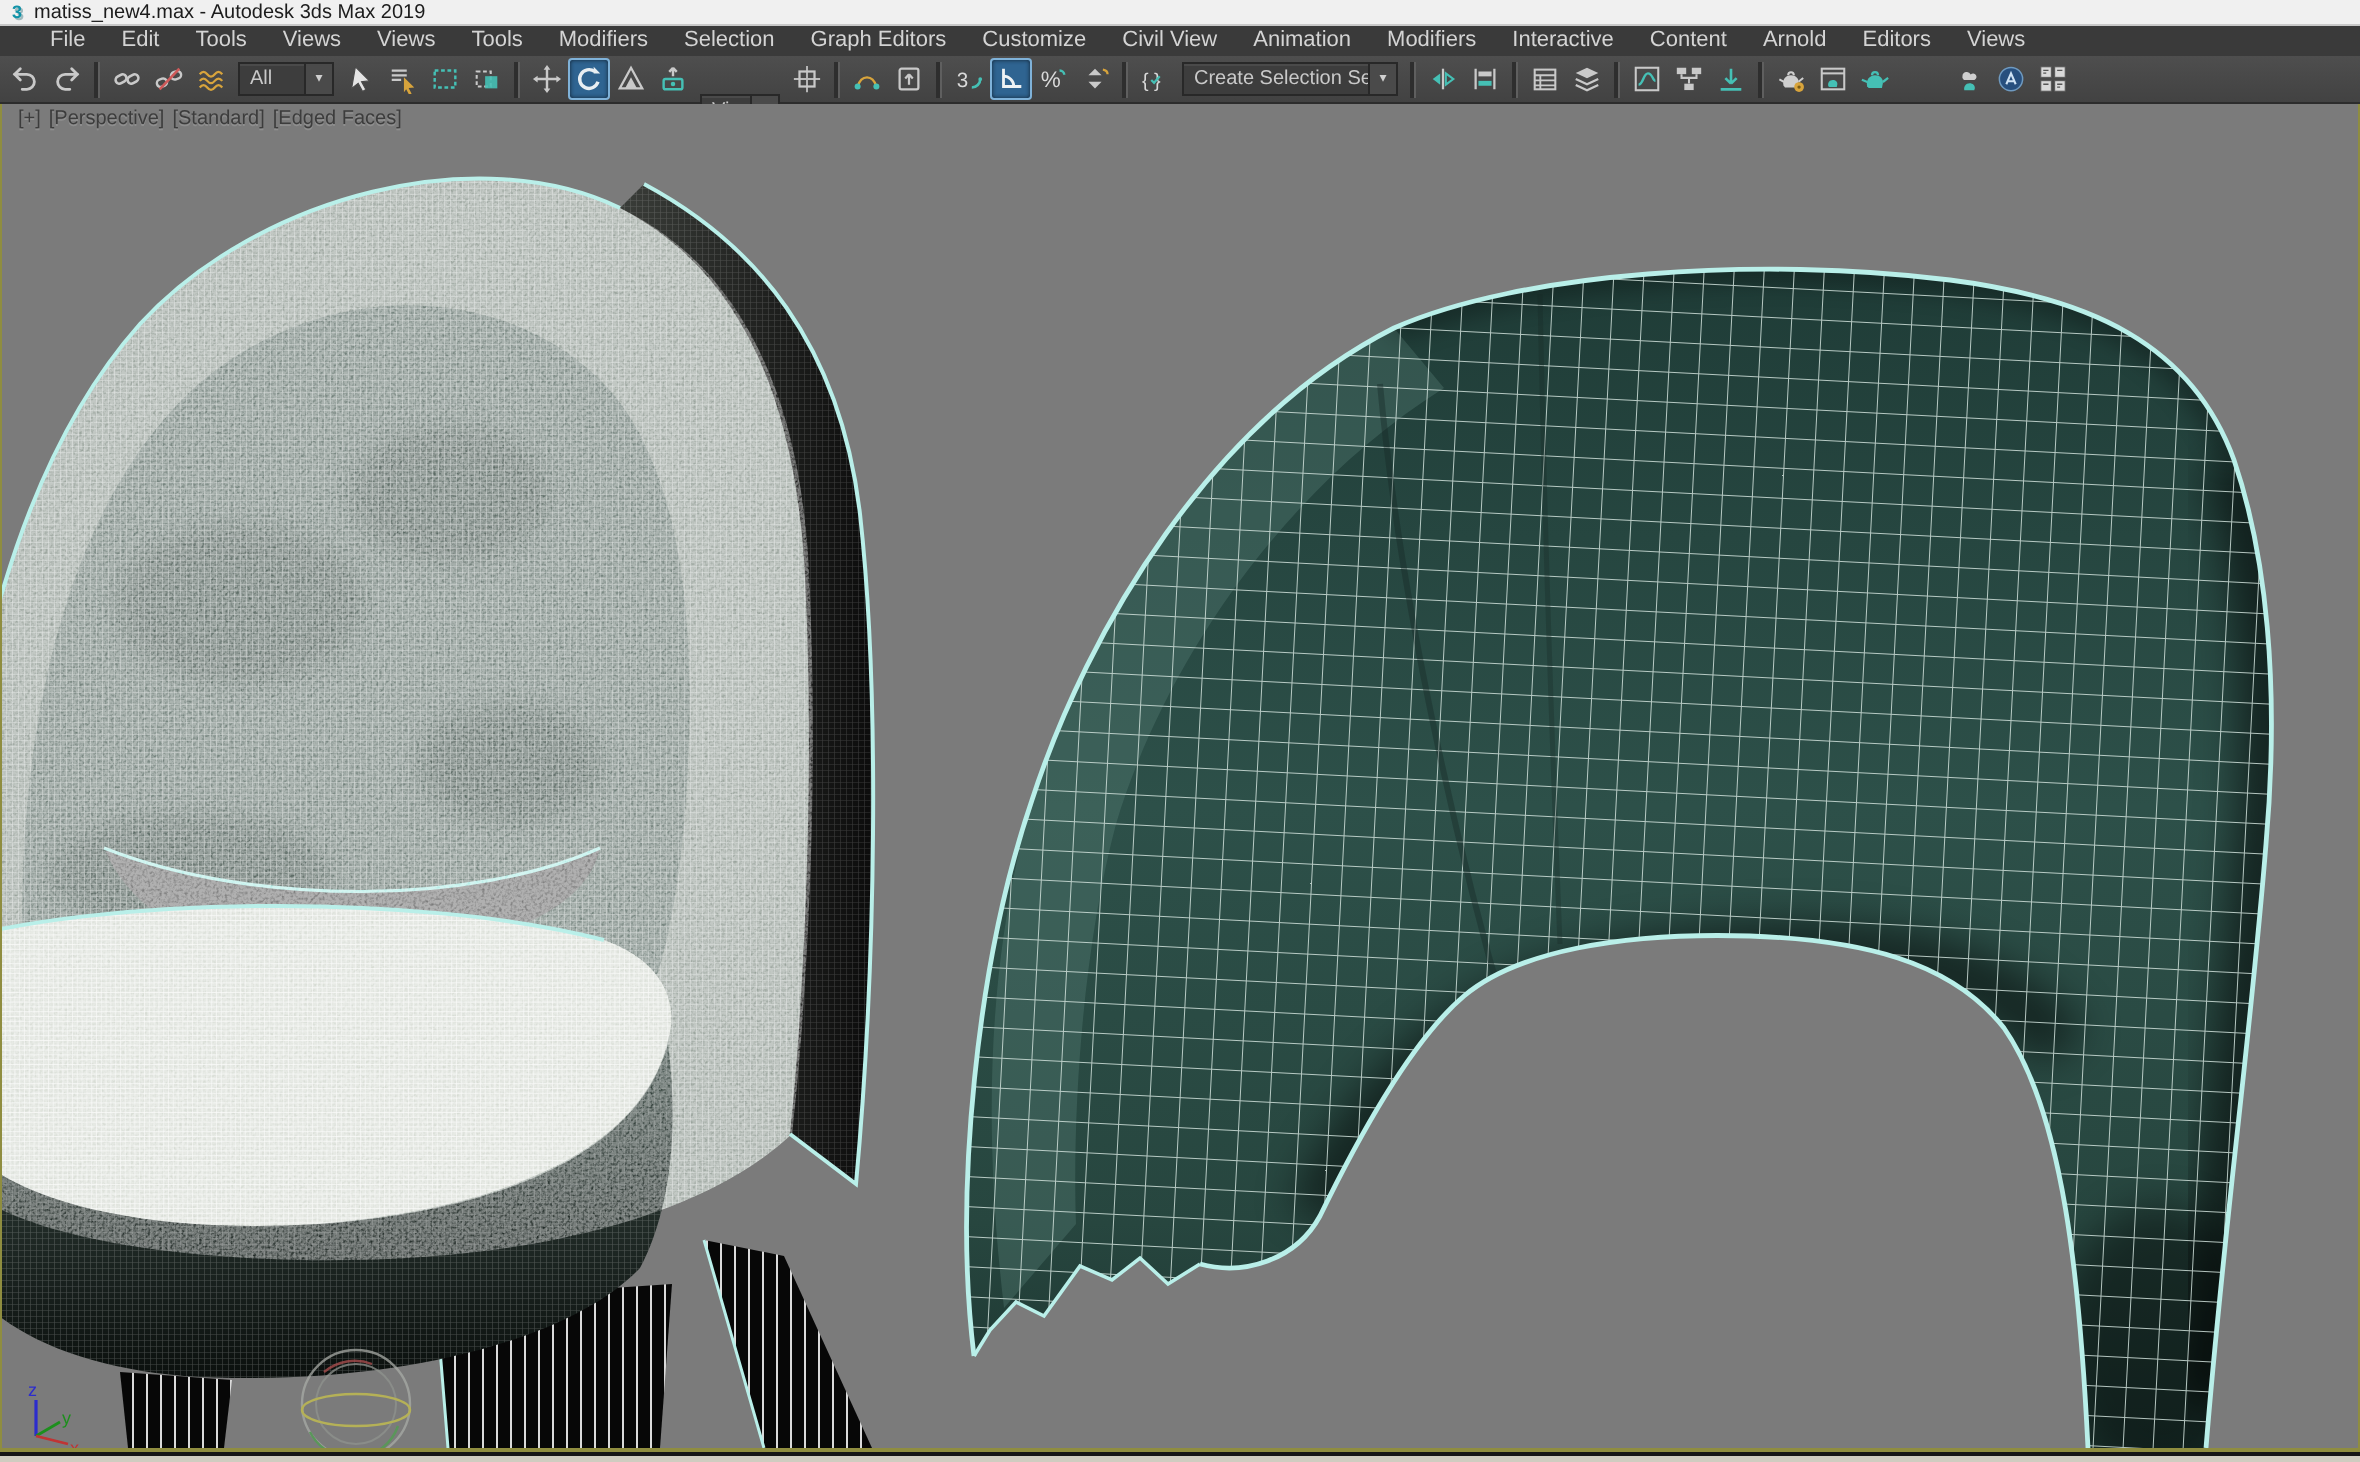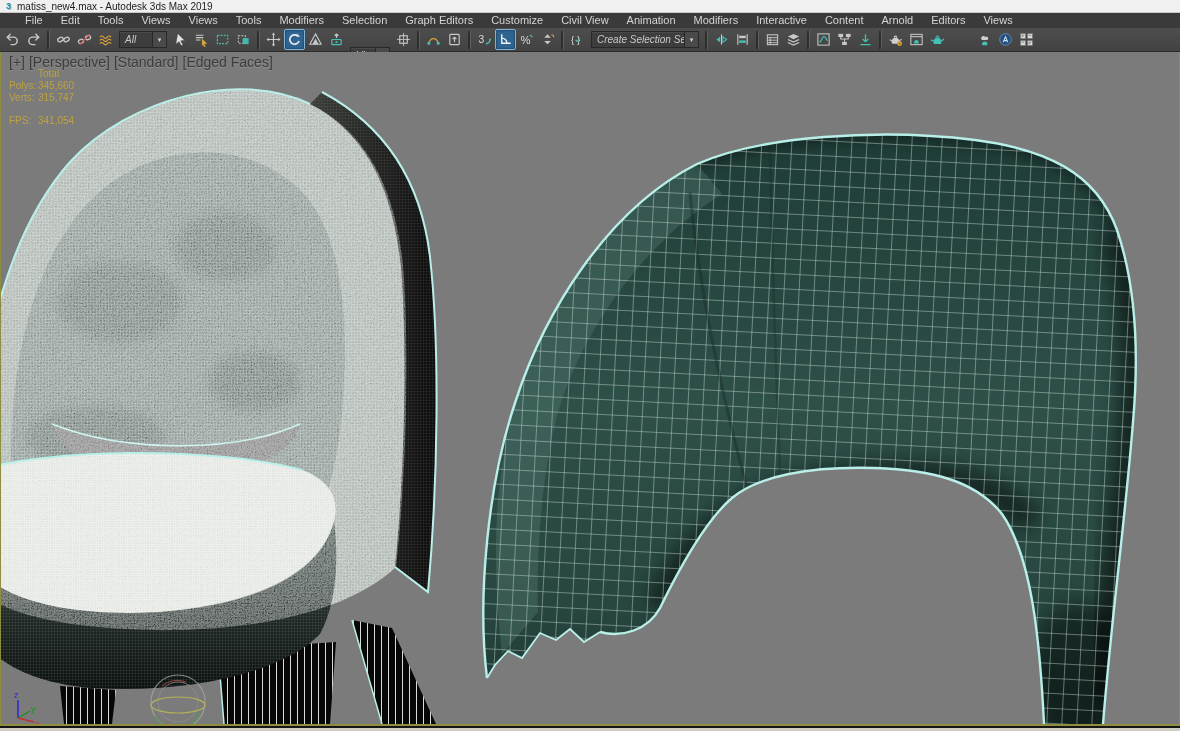--- a/index.html
+++ b/index.html
@@ -18,29 +18,29 @@
   .toolbar{height:24px;background:linear-gradient(#4e4e4e,#424242);display:flex;align-items:center;
            padding:0 2px;border-bottom:1px solid #2c2c2c;box-sizing:border-box;}
   .tbtn{width:21px;height:21px;flex:0 0 auto;border:1px solid transparent;background:transparent;padding:1px;
         display:flex;align-items:center;justify-content:center;border-radius:2px;}
   .tbtn svg{width:15px;height:15px;display:block;}
   .tbtn.active{background:#2f6491;border-color:#7fb2d9;box-shadow:inset 0 0 2px #123;}
   .tsep{width:2px;height:18px;margin:0 3px;background:#2e2e2e;border-right:1px solid #5f5f5f;flex:0 0 auto;}
   .tgap{width:26px;flex:0 0 auto;}
   .tdrop{height:17px;background:#3d3d3d;border:1px solid #282828;box-shadow:inset 0 1px rgba(255,255,255,.07);
          display:flex;align-items:center;margin:0 3px;flex:0 0 auto;box-sizing:border-box;}
-  .tdrop .lbl{flex:1;color:#c9c9c9;font-size:10px;padding:0 5px;white-space:nowrap;overflow:hidden;font-style:italic;}
+  .tdrop .lbl{flex:1;color:#c9c9c9;font-size:10px;padding:0 5px;white-space:nowrap;overflow:hidden;}
   .tdrop .arr{width:13px;text-align:center;font-size:7px;color:#cfcfcf;background:#4a4a4a;
               border-left:1px solid #282828;align-self:stretch;line-height:15px;}
   
   .viewport{position:absolute;left:0;top:52px;width:1180px;height:674px;background:#7b7b7b;
             border-left:1px solid #8f8d3f;border-right:1px solid #8f8d3f;border-bottom:2px solid #8f8d3f;
             box-sizing:border-box;overflow:hidden;}
   .scene{position:absolute;left:-1px;top:0;width:1180px;height:672px;}
-  .vp-label{position:absolute;left:8px;top:2px;font-size:14px;color:#3c3c3c;text-shadow:0 1px 0 rgba(255,255,255,.15);}
+  .vp-label{position:absolute;left:8px;top:2px;font-size:10px;color:#3c3c3c;text-shadow:0 1px 0 rgba(255,255,255,.15);}
   .vseg{margin-right:4px;cursor:default;}
   .vp-stats{position:absolute;left:8px;top:16px;font-size:10px;color:#bda242;line-height:12px;}
   .stat-total{padding-left:29px;}
   .stat-row .sl{display:inline-block;width:29px;}
   .stat-row.gap{margin-top:11px;}
   
   .bottom-strip{position:absolute;left:0;top:726px;width:1180px;height:5px;}
   .bottom-strip .dark{height:2px;background:#161616;}
   .bottom-strip .light{height:3px;background:#cfccc0;}
   .sprite{position:absolute;width:0;height:0;overflow:hidden;}
@@ -576,26 +576,18 @@
     <line x1="18" y1="666" x2="30" y2="659" stroke="#1d8f1d" stroke-width="1.4"></line>
     <line x1="18" y1="666" x2="34" y2="670" stroke="#c03434" stroke-width="1.4"></line>
     <text x="14" y="646" fill="#2c2ccd">z</text>
     <text x="31" y="660" fill="#1d8f1d">y</text>
     <text x="35" y="675" fill="#c03434">x</text>
   </g>
 </svg>
 
   <div class="vp-label"><span class="vseg">[+]</span><span class="vseg">[Perspective]</span><span class="vseg">[Standard]</span><span class="vseg">[Edged Faces]</span></div>
 
-  <div class="vp-stats">
-    <div class="stat-total">Total</div>
-    <div>
-        <div class="stat-row"><span class="sl">Polys:</span><span class="sv">345,660</span></div>
-        <div class="stat-row"><span class="sl">Verts:</span><span class="sv">315,747</span></div>
-        <div class="stat-row gap"><span class="sl">FPS:</span><span class="sv">341,054</span></div>
-      </div>
-  </div>
 </div>
 
 <div class="bottom-strip">
   <div class="dark"></div>
     <div class="light"></div>
 </div>
 
 </body></html>

